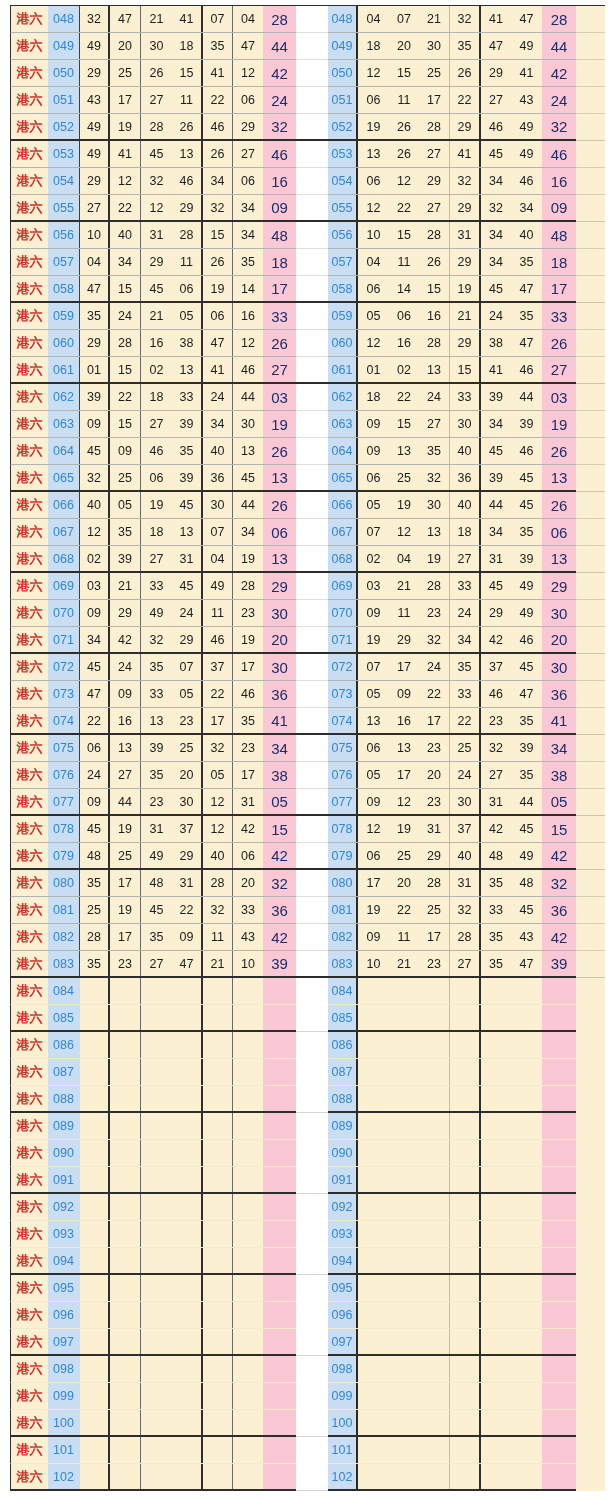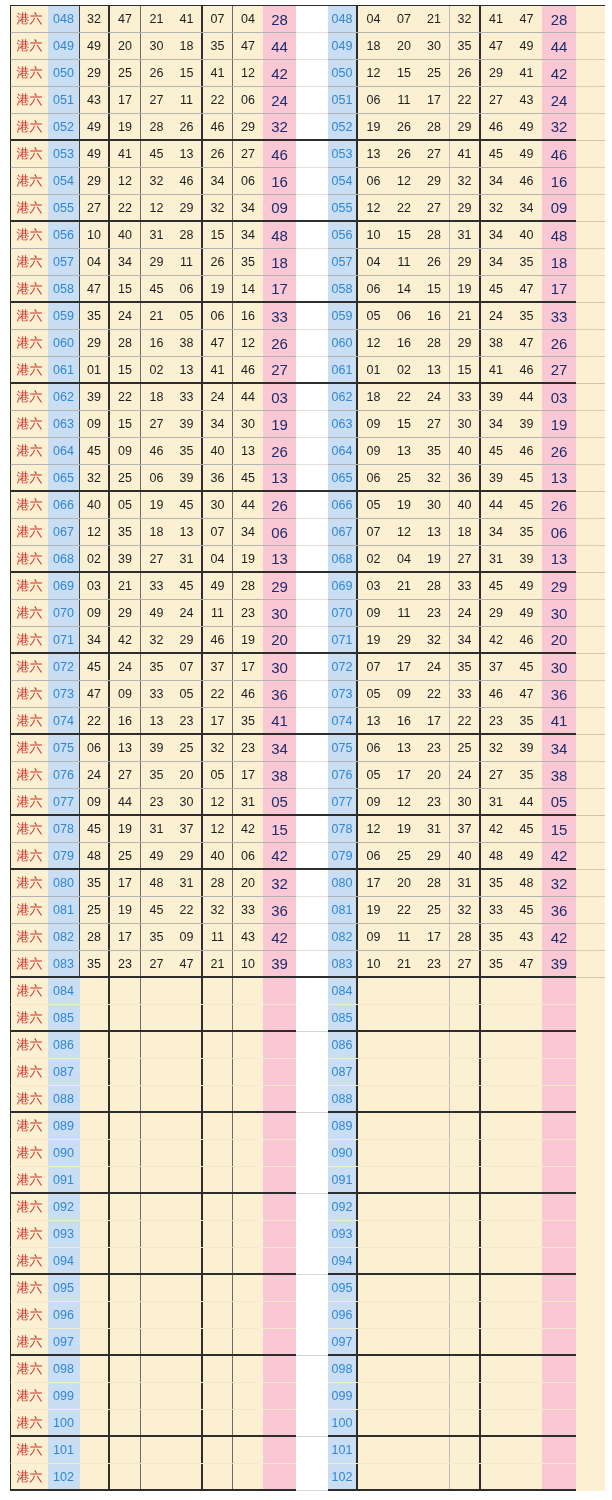--- a/index.html
+++ b/index.html
@@ -29,21 +29,21 @@
   .strip{
     width:29px;flex:none;box-sizing:border-box;
     background:var(--cream,#FBF0D2);
     border-bottom:1px solid #d8cfb3;
   }
   .cell{
     flex:none;box-sizing:border-box;
     display:flex;align-items:center;justify-content:center;
     white-space:nowrap;
   }
-  .label{width:37px;color:var(--label-red,#CF3128);font-weight:normal;font-size:13px;}
+  .label{width:37px;color:var(--label-red,#CF3128);font-weight:bold;font-size:13px;}
   .issue{color:var(--issue-blue,#2F87D2);font-size:12.5px;background:var(--row-blue,#C9DDF3);}
   .lt .issue{width:32px;border-right:1px solid #3f3f3f;}
   .rt .issue{width:30px;border-right:2px solid #2a2a2a;}
   .num{color:var(--number-dark,#1d1d1d);font-size:12.5px;}
   .special{color:var(--special-navy,#1F2B6B);font-size:15px;background:var(--pink,#F9C8D4);}
   .lt .special{width:33px;}
   .rt .special{width:34px;}
   
   .lt .c1{width:30px;border-right:2px solid #2f2f2f;}
   .lt .c2{width:31px;border-right:1px solid #6a6a6a;}

